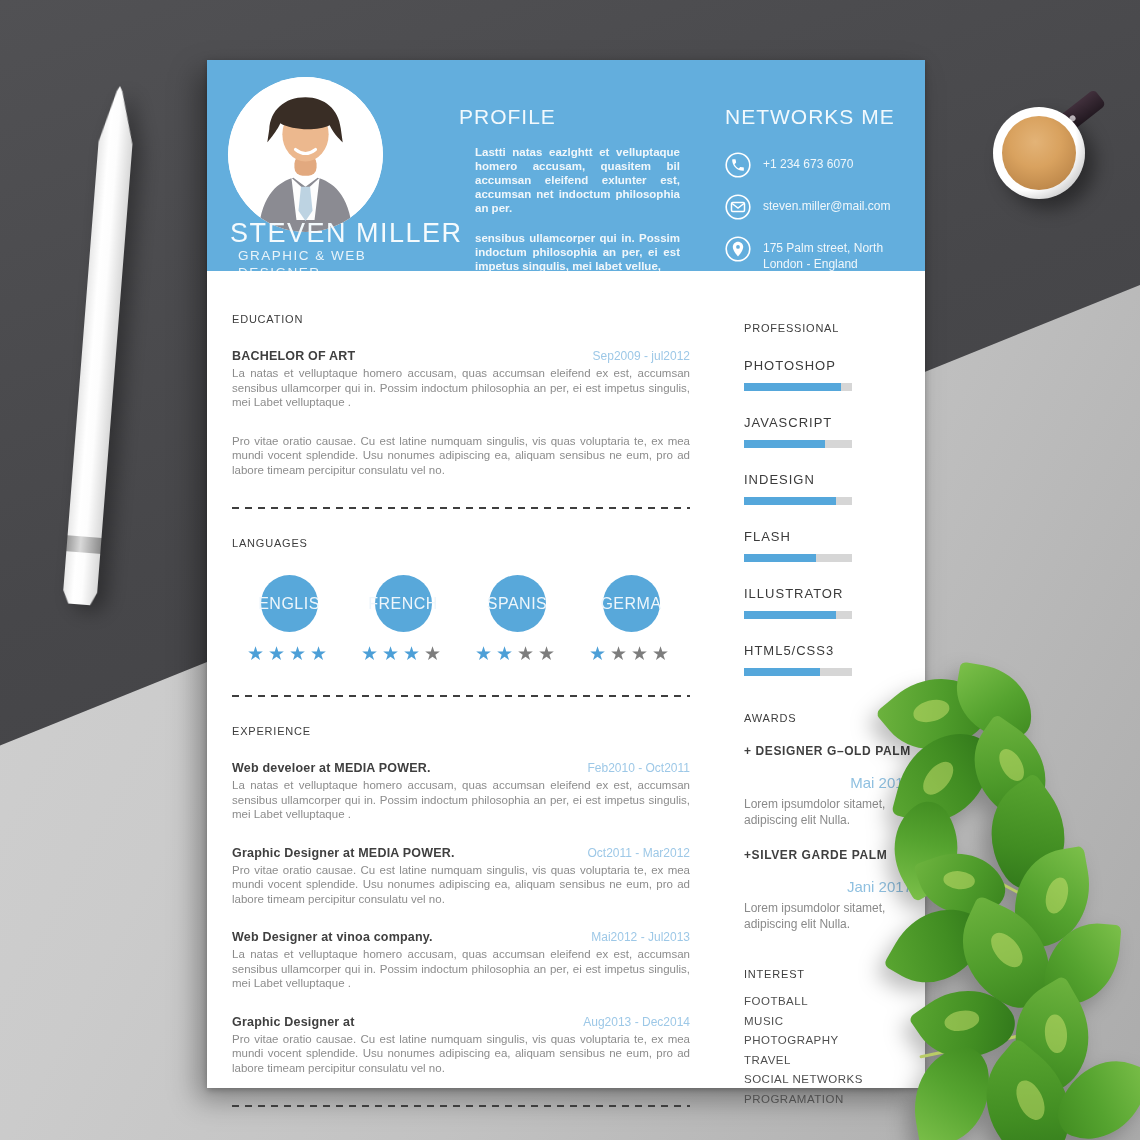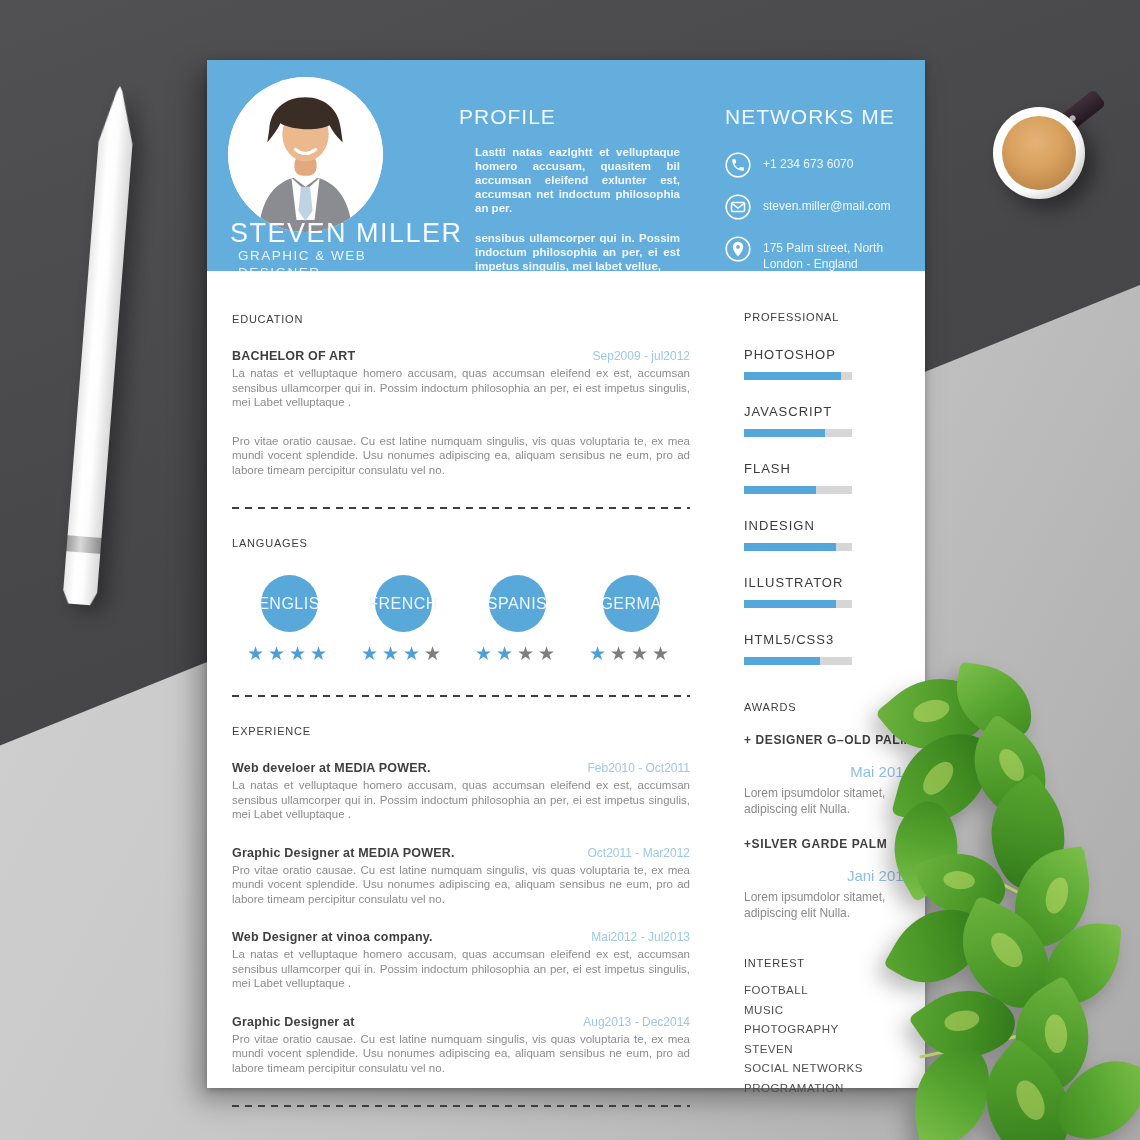--- a/index.html
+++ b/index.html
@@ -64,21 +64,21 @@
     text-align:justify; }
   .profile-text p { margin:16px;font-weight:bold; }
   .contact-list { margin-top:23px; display:flex; flex-direction:column; gap:16px; }
   .contact-item { display:flex; align-items:flex-start; gap:12px; color:#f0f7fb; font-size:12px;
     line-height:16px; }
   .contact-item .txt { width:136px; padding-top:4px; }
   .cicon { flex:0 0 auto; }
   
   .main-col { position:absolute; left:25px; top:253px; width:458px; }
   .side-col { position:absumulate; }
-  .side-col { position:absolute; left:537px; top:251px; width:168px; }
+  .side-col { position:absolute; left:537px; top:262px; width:168px; }
   .sec-heading { color:#3d3d3d; font-size:11px; letter-spacing:.8px; font-weight:400; }
   .item { margin-top:24px; }
   .item-row { display:flex; justify-content:space-between; align-items:baseline; }
   .item-title { color:#3f3f3f; font-size:12.5px; font-weight:700; letter-spacing:.2px; }
   .item-date { color:#9dc8e7; font-size:12px; }
   .item-desc { margin-top:3px; color:#8c8c8c; font-size:11.5px; line-height:14.5px; text-align:justify; }
   .dashline { height:2px; margin:30px 0 28px 0;
     background:repeating-linear-gradient(90deg,#3e3e3e 0 7px,transparent 7px 13px); }
   
   .lang-row { display:flex; margin-top:26px; }
@@ -267,29 +267,29 @@
             <div class="skill-fill" style="width: 90%;"></div>
           </div>
       </div>
       <div class="skill">
         <div class="skill-label">JAVASCRIPT</div>
         <div class="skill-track">
             <div class="skill-fill" style="width: 75%;"></div>
           </div>
       </div>
       <div class="skill">
+        <div class="skill-label">INDESIGN</div>
+        <div class="skill-track">
+            <div class="skill-fill" style="width: 85%;"></div>
+          </div>
+      </div>
+      <div class="skill">
         <div class="skill-label">FLASH</div>
         <div class="skill-track">
             <div class="skill-fill" style="width: 67%;"></div>
-          </div>
-      </div>
-      <div class="skill">
-        <div class="skill-label">INDESIGN</div>
-        <div class="skill-track">
-            <div class="skill-fill" style="width: 85%;"></div>
           </div>
       </div>
       <div class="skill">
         <div class="skill-label">ILLUSTRATOR</div>
         <div class="skill-track">
             <div class="skill-fill" style="width: 85%;"></div>
           </div>
       </div>
       <div class="skill">
         <div class="skill-label">HTML5/CSS3</div>
@@ -308,21 +308,21 @@
         <div class="award-title">+SILVER  GARDE PALM</div>
         <div class="award-date">Jani 2017</div>
         <div class="award-desc">Lorem ipsumdolor sitamet, adipiscing elit Nulla.</div>
       </div>
 
       <div class="sec-heading side-gap">INTEREST</div>
       <div class="interest-list">
         <div class="interest-item">FOOTBALL</div>
         <div class="interest-item">MUSIC</div>
         <div class="interest-item">PHOTOGRAPHY</div>
-        <div class="interest-item">STEVEN</div>
+        <div class="interest-item">TRAVEL</div>
         <div class="interest-item">SOCIAL NETWORKS</div>
         <div class="interest-item">PROGRAMATION</div>
       </div>
     </div>
   </div>
 
   <div class="plant">
     <div class="stem" style="left:40px;top:205px;width:120px;transform:rotate(28deg);"></div>
     <div class="stem" style="left:70px;top:300px;width:140px;transform:rotate(18deg);"></div>
     <div class="stem" style="left:30px;top:370px;width:150px;transform:rotate(-12deg);"></div>

